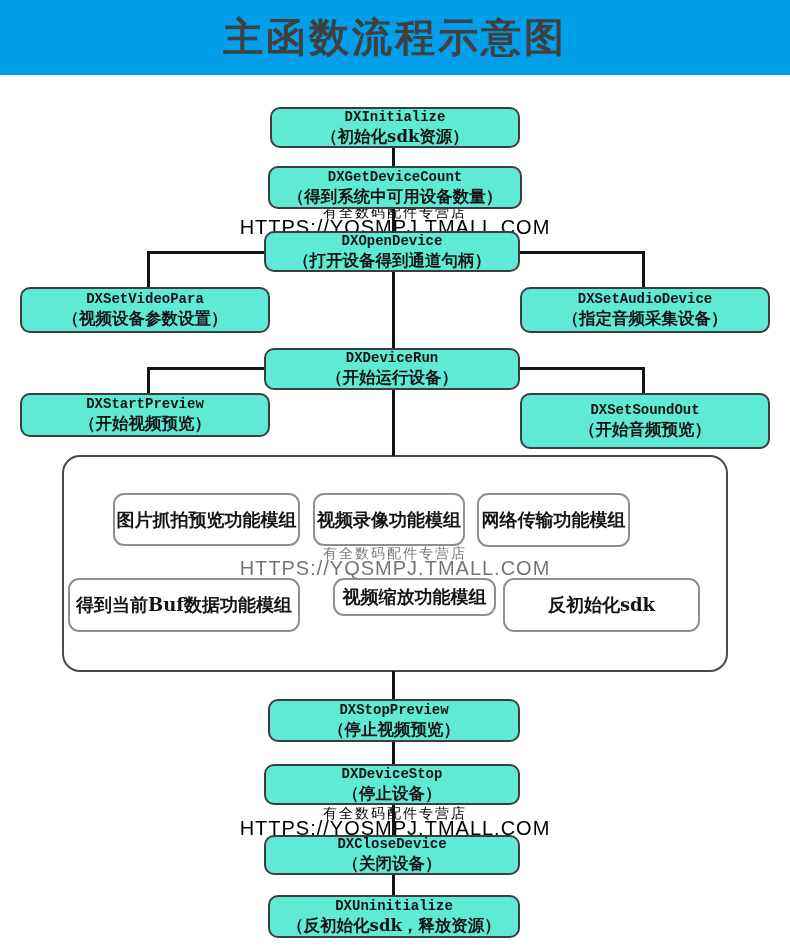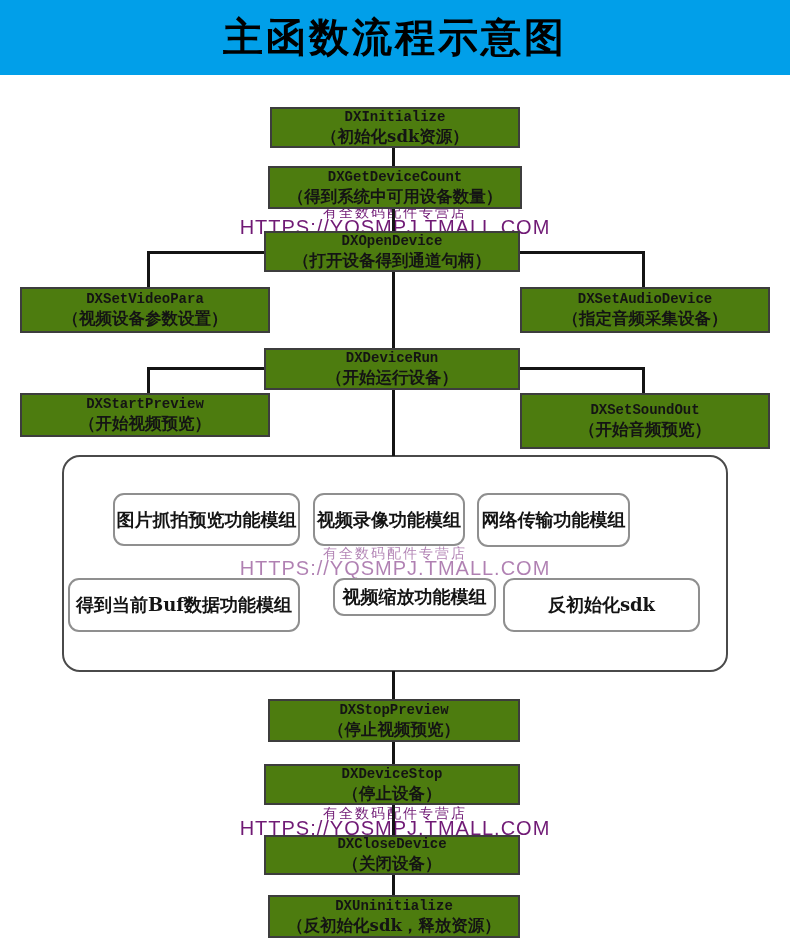--- a/index.html
+++ b/index.html
@@ -5,52 +5,52 @@
   * { box-sizing: border-box; margin: 0; padding: 0; }
   html, body { background: #ffffff; }
   body { font-family: "Liberation Sans", sans-serif; }
   .page { position: relative; width: 790px; height: 950px; background: #fff; overflow: hidden; }
 
   .banner { position: absolute; left: 0; top: 0; width: 790px; height: 75px;
             background: #019FE9; display: flex; align-items: center; justify-content: center; }
   .banner h1 { color: #ffffff; font-size: 40px; font-weight: bold; letter-spacing: 3px;
                font-family: "Liberation Sans", sans-serif; }
 
-  .node { position: absolute; background: #4d7c0f; border: 2px solid #3d3d3d; border-radius: 0;
+  .node { position: absolute; background: #5eead4; border: 2px solid #3d3d3d; border-radius: 10px;
           display: flex; flex-direction: column; align-items: center; justify-content: center;
           z-index: 3; }
   .node .fn { font-family: "Liberation Mono", "DejaVu Sans Mono", monospace; font-weight: bold;
               font-size: 14px; color: #141414; line-height: 1.3; white-space: nowrap; }
   .node .desc { font-family: "DejaVu Serif", "Liberation Serif", serif; font-weight: bold;
                 font-size: 16.5px; color: #141414; line-height: 1.3; white-space: nowrap; }
 
   .group { position: absolute; border: 2px solid #4a4a4a; border-radius: 18px;
            background: transparent; z-index: 1; }
 
   .module { position: absolute; border: 2px solid #8f8f8f; border-radius: 11px; background: #ffffff;
             display: flex; align-items: center; justify-content: center;
             font-family: "DejaVu Serif", "Liberation Serif", serif; font-weight: 600;
             font-size: 18px; color: #141414; z-index: 3; white-space: nowrap; }
 
   .vline { position: absolute; width: 3px; background: #141414; z-index: 2; }
   .hline { position: absolute; height: 3px; background: #141414; z-index: 2; }
 
   .watermark { position: absolute; left: 0; width: 790px; text-align: center;
-               z-index: 2; color: #701a75; pointer-events: none; }
+               z-index: 2; color: #000000; pointer-events: none; }
   .watermark .wm1 { font-size: 14px; letter-spacing: 2px; line-height: 15px; }
   .watermark .wm2 { font-size: 20px; letter-spacing: 1px; line-height: 15px; }
   .watermark.faint { opacity: 0.55; }
 </style>
 </head>
 <body>
 
 <div class="page">
 
   <header class="banner" style="background: rgb(1, 159, 233);">
-    <h1 style="color: #000000;">主函数流程示意图</h1>
+    <h1 style="color: #404040;">主函数流程示意图</h1>
   </header>
 
   <div class="watermark" style="top:205px">
     <div class="wm1">有全数码配件专营店</div>
     <div class="wm2">HTTPS://YQSMPJ.TMALL.COM</div>
   </div>
   <div class="watermark faint" style="top:546px">
     <div class="wm1">有全数码配件专营店</div>
     <div class="wm2">HTTPS://YQSMPJ.TMALL.COM</div>
   </div>

